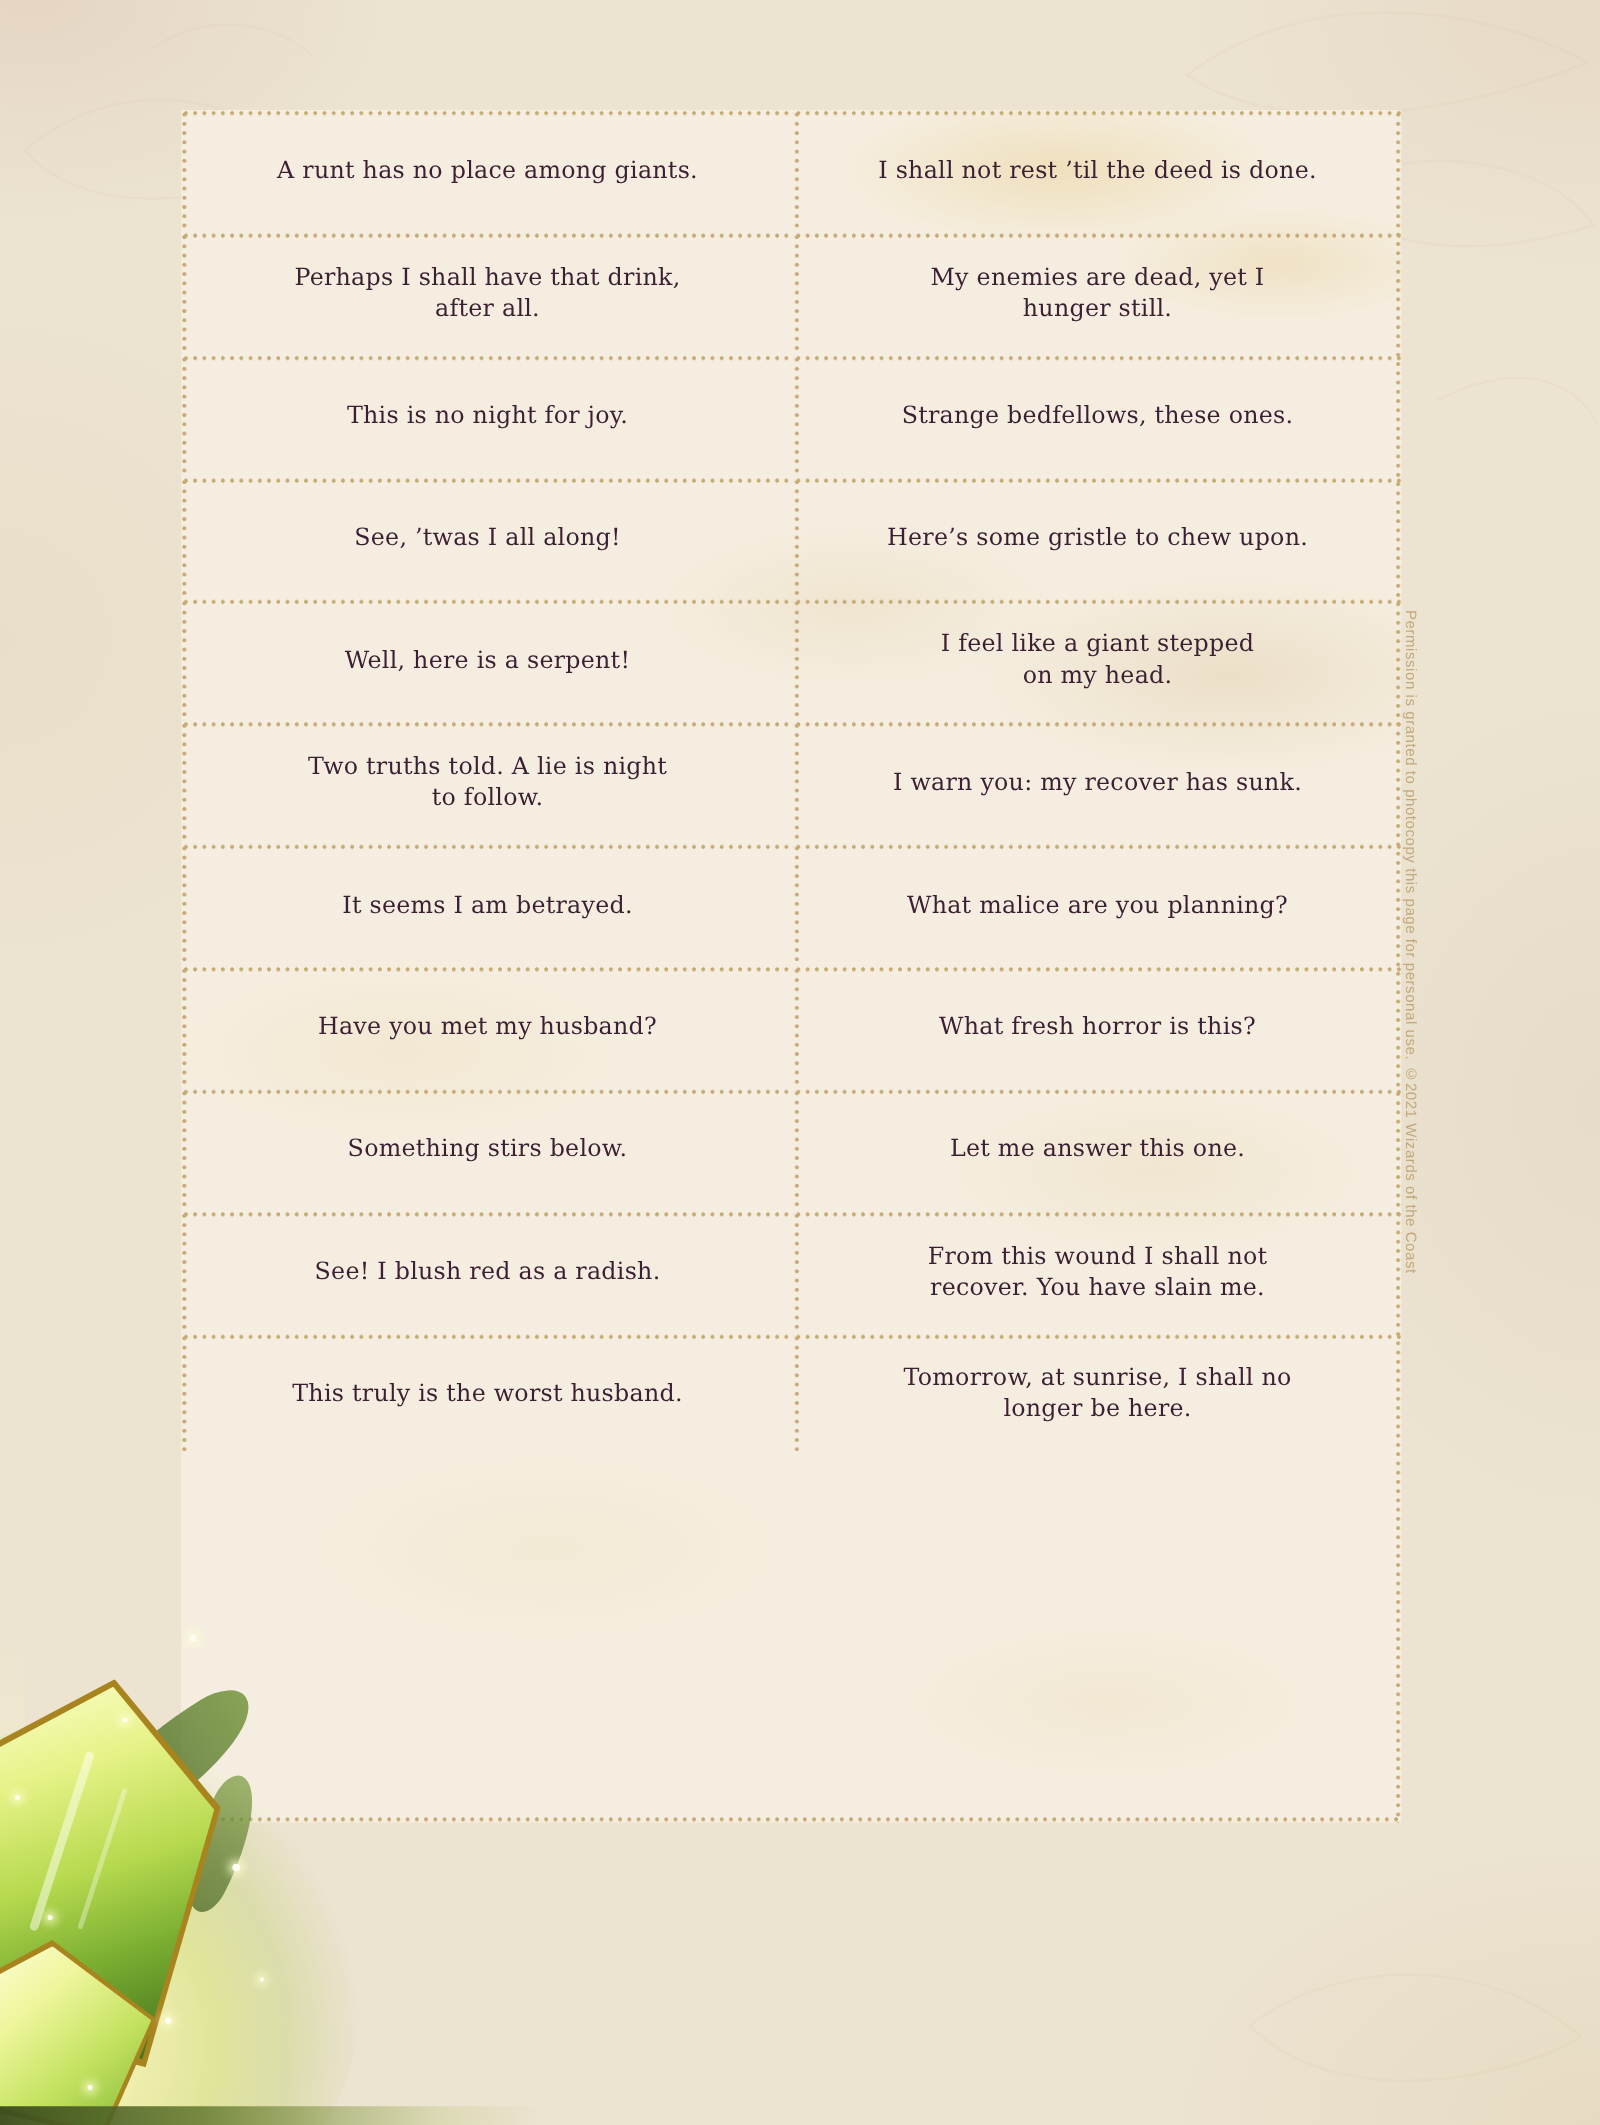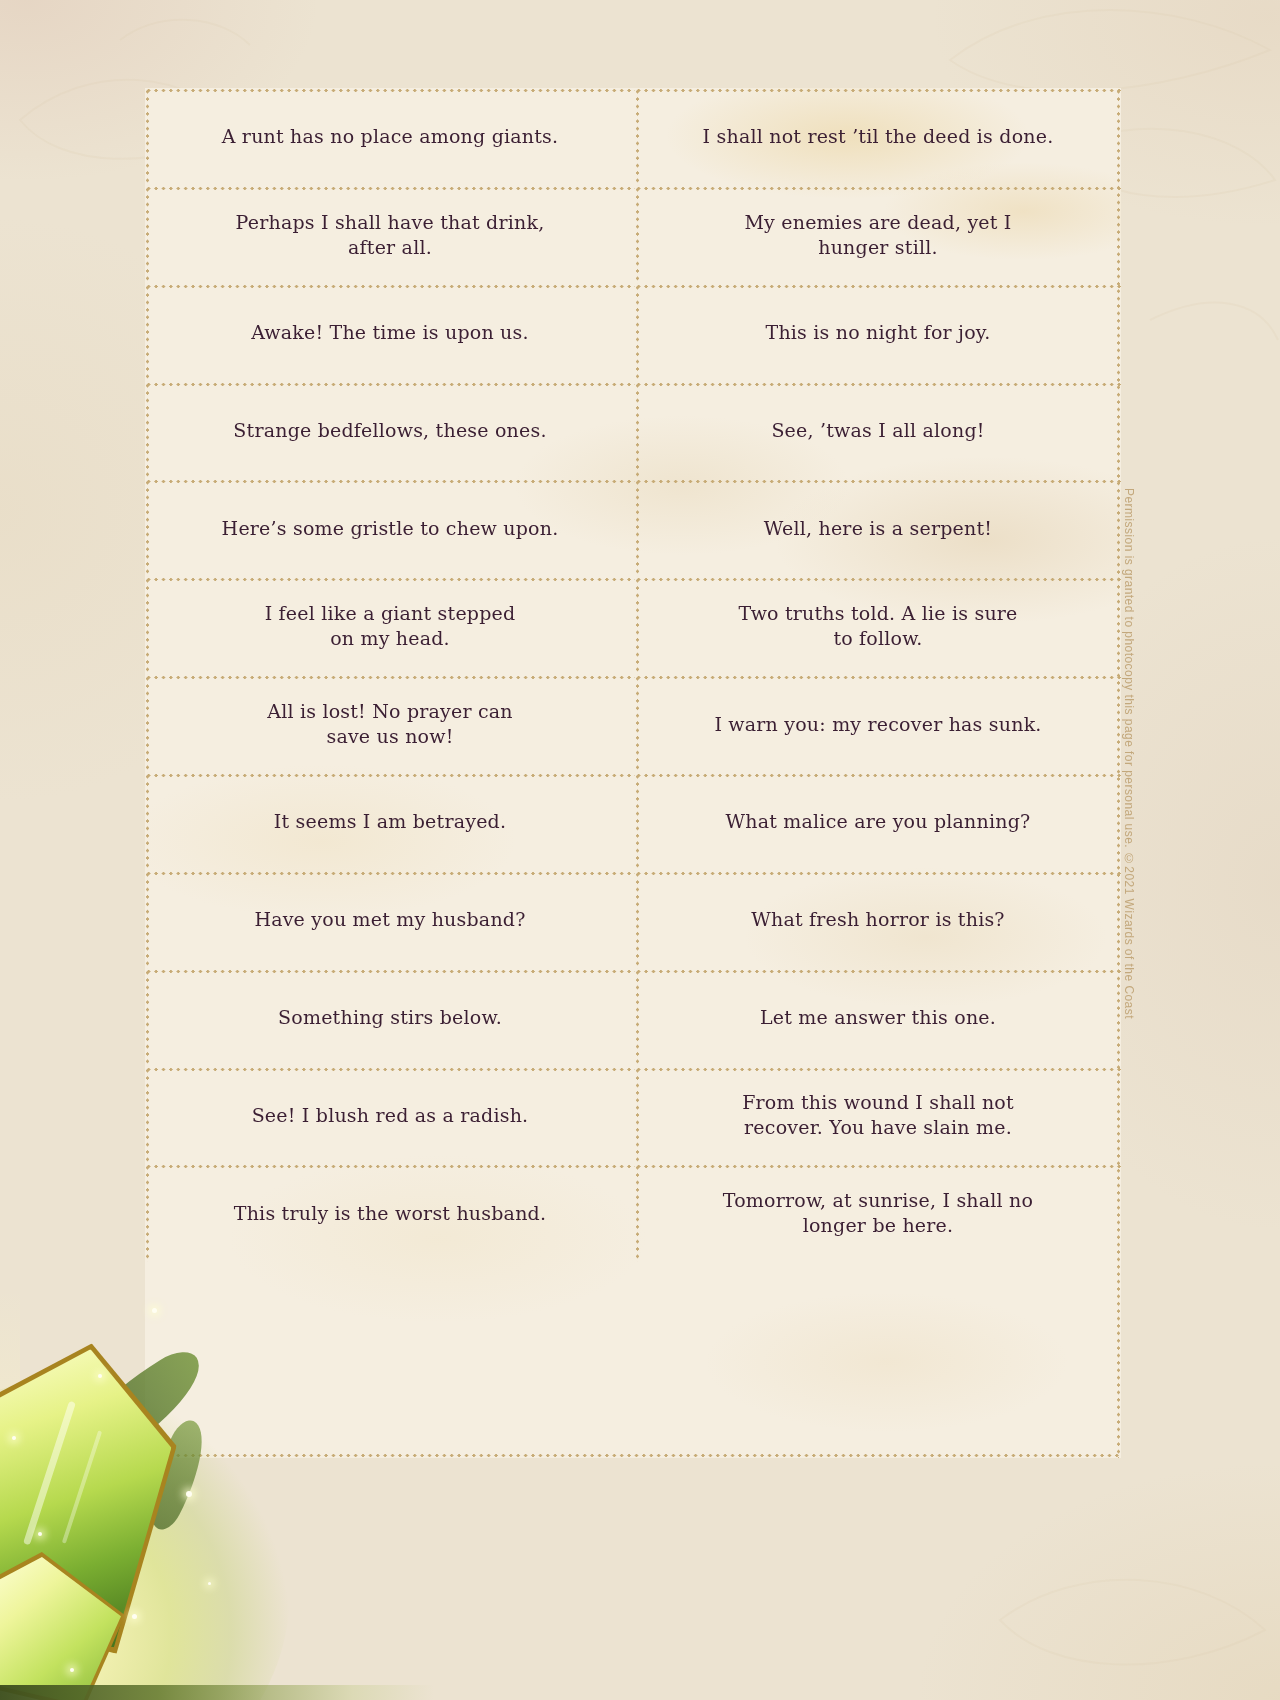--- a/index.html
+++ b/index.html
@@ -135,23 +135,20 @@
   <div class="cell">
       <span class="q">Perhaps I shall have that drink,
 after all.</span>
     </div>
   <div class="cell">
       <span class="q">My enemies are dead, yet I
 hunger still.</span>
     </div>
 
   <div class="cell">
-      <span class="q">Awake! The time is upon us.</span>
-    </div>
-  <div class="cell">
       <span class="q">This is no night for joy.</span>
     </div>
 
   <div class="cell">
       <span class="q">Strange bedfellows, these ones.</span>
     </div>
   <div class="cell">
       <span class="q">See, ’twas I all along!</span>
     </div>
 
@@ -161,26 +158,22 @@
 
   <div class="cell">
       <span class="q">Well, here is a serpent!</span>
     </div>
   <div class="cell">
       <span class="q">I feel like a giant stepped
 on my head.</span>
     </div>
 
   <div class="cell">
-      <span class="q">Two truths told. A lie is sure
+      <span class="q">Two truths told. A lie is night
 to follow.</span>
-    </div>
-  <div class="cell">
-      <span class="q">All is lost! No prayer can
-save us now!</span>
     </div>
 
   <div class="cell">
       <span class="q">I warn you: my recover has sunk.</span>
     </div>
 
   <div class="cell">
       <span class="q">It seems I am betrayed.</span>
     </div>
   <div class="cell">

